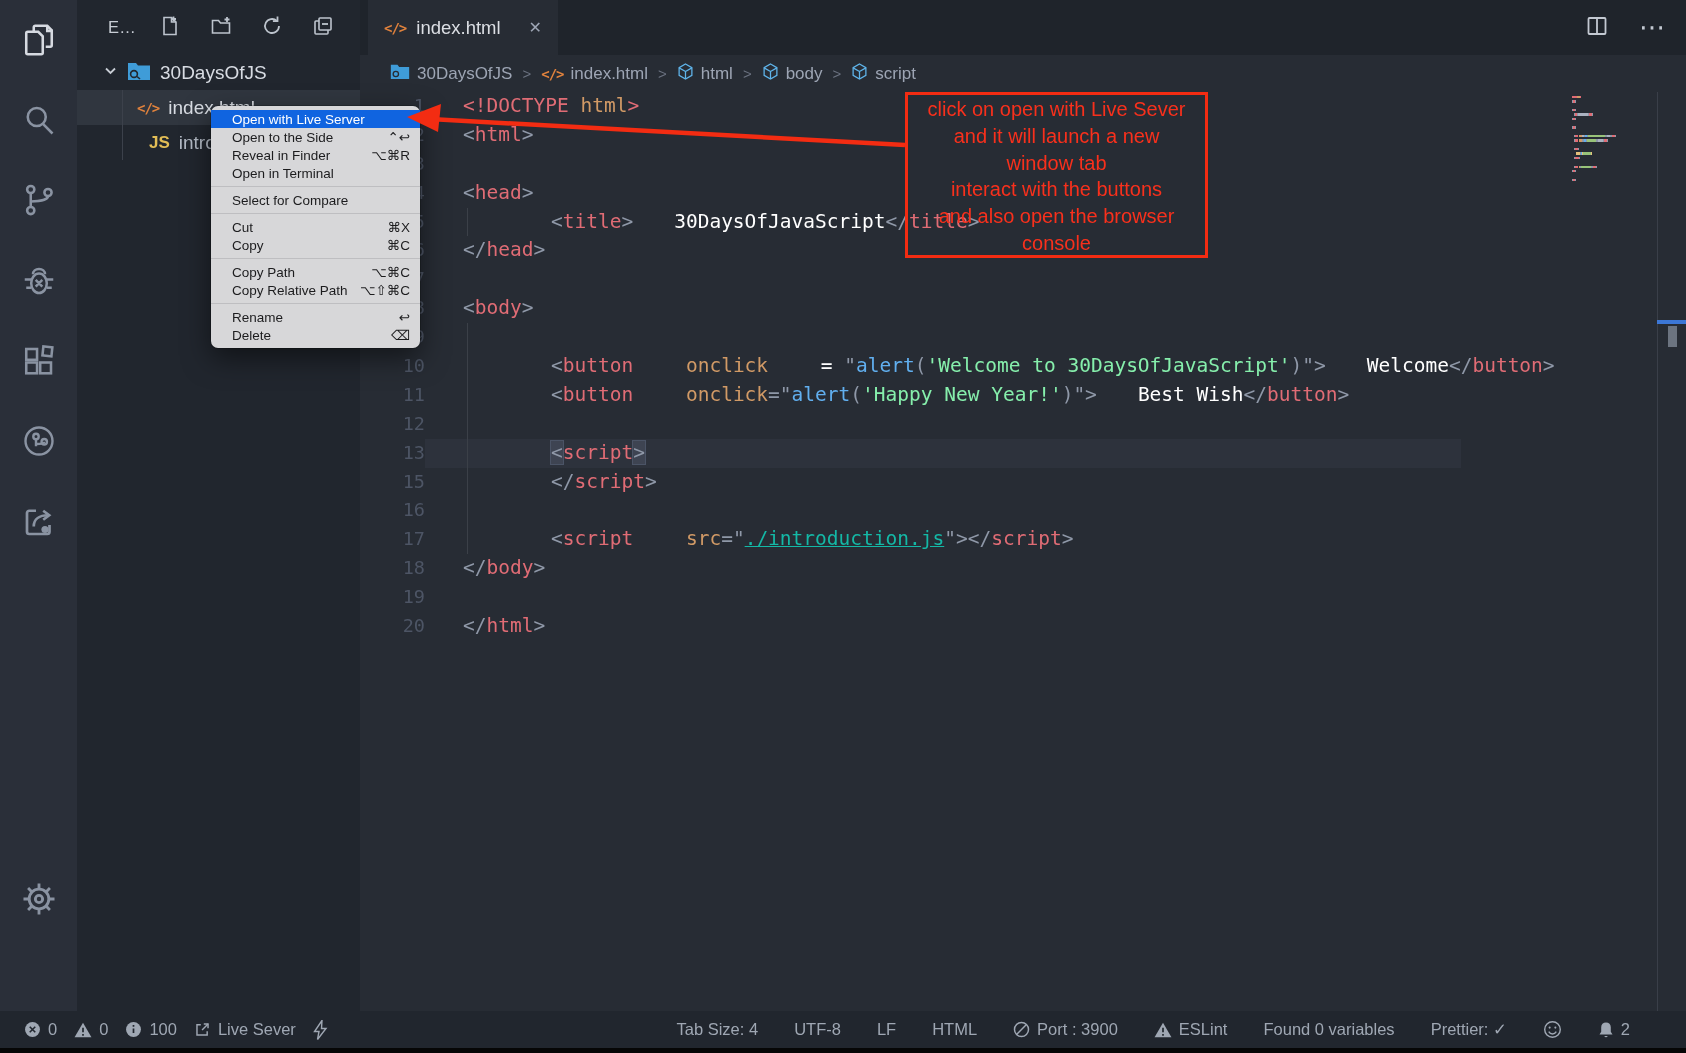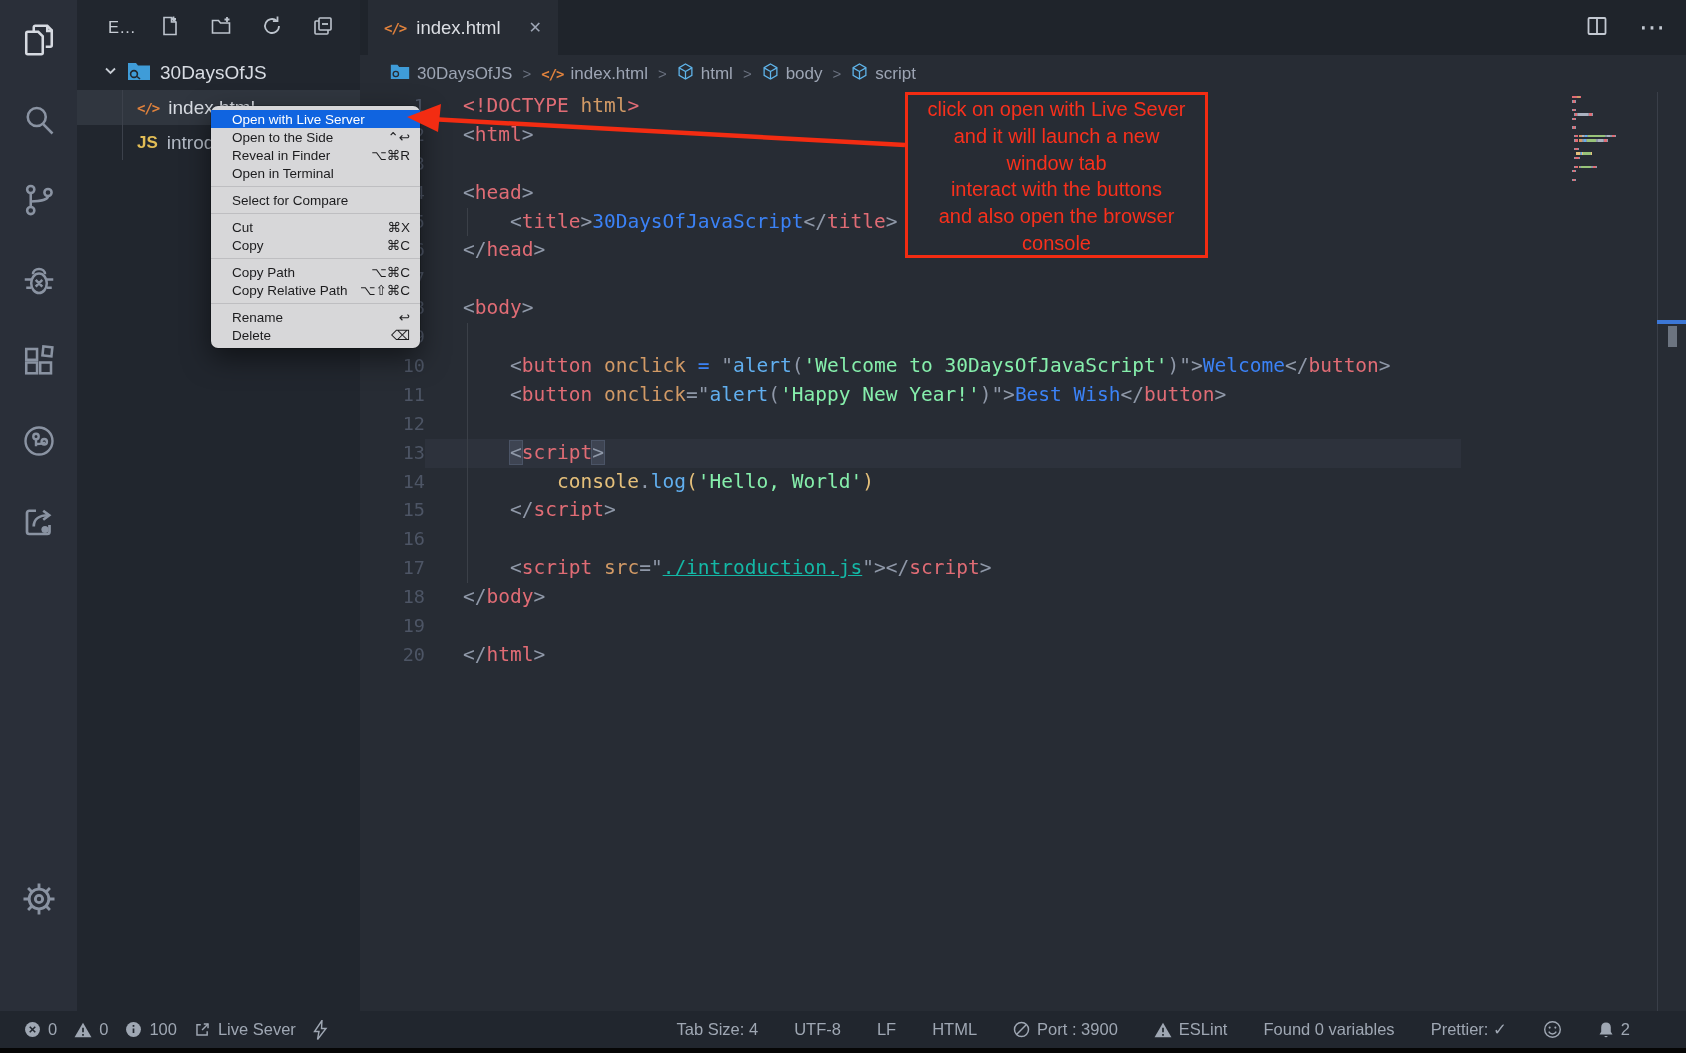--- a/index.html
+++ b/index.html
@@ -19,42 +19,42 @@
   .sb-actions { margin-left:auto; display:flex; gap:29px; align-items:center; }
   .sb-actions svg { stroke:#bdc4cd; }
   .tree-row { position:relative; height:35px; display:flex; align-items:center; }
   .tree-row.root { padding-left:26px; gap:9px; }
   .tree-row.file { padding-left:60px; gap:9px; }
   .tree-row.selected { background:#30363f; }
   .tree-row.file::before { content:""; position:absolute; left:45px; top:0; bottom:0; width:1px; background:#3c414b; }
   .tree-label { color:#d8dce3; font-size:19px; white-space:nowrap; }
   .tree-label.dim { color:#b4bbc6; }
   .ic-html { color:#e0823d; font-family:"DejaVu Sans Mono",monospace; font-weight:bold; font-size:14px; letter-spacing:-1px; }
-  .ic-js { color:#e2bd56; font-weight:bold; font-size:17px; font-family:"Liberation Sans",sans-serif; }
+  .ic-js { color:#e2bd56; font-weight:bold; font-size:17px; font-family:"Liberation Sans",sans-serif;margin-left:12px; }
 
   
   .tabbar { position:absolute; left:360px; top:0; width:1326px; height:55px; background:#1f242b; z-index:4; }
   .tab { position:absolute; left:8px; top:0; height:55px; width:190px; background:#272c34; display:flex; align-items:center; padding:0 16px; gap:10px; }
   .tab-label { color:#dcdfe4; font-size:18.5px; }
   .tab-close { margin-left:auto; color:#9da5b4; font-size:16px; }
   .editor-actions { position:absolute; right:20px; top:0; height:55px; display:flex; align-items:center; gap:30px; color:#c3c9d2; }
   .ellipsis { font-size:26px; letter-spacing:1px; color:#c3c9d2; }
 
   .breadcrumbs { position:absolute; left:360px; top:55px; width:1326px; height:37px; background:#272c34; display:flex; align-items:center; padding-left:30px; gap:9px; font-size:17px; color:#9da5b4; z-index:4; }
   .bc-item { display:flex; align-items:center; gap:7px; }
   .bc-sep { color:#6b7280; font-size:15px; padding:0 1px; }
 
   
   .codearea { position:absolute; left:360px; top:92px; right:0; bottom:42px; background:#272c34; z-index:3; }
   .line { position:relative; height:28.9px; line-height:28.9px; display:flex; font-family:"DejaVu Sans Mono",monospace; font-size:19.5px; white-space:pre; }
   .ln { position:relative; width:65px; flex:none; text-align:right; color:#4d5565; font-size:18.5px; z-index:2; }
   .codetext { position:relative; padding-left:38px; z-index:2; }
   .indent-guide { position:absolute; left:107px; top:0; bottom:0; width:1px; background:#3b4048; z-index:1; }
   .curbg { position:absolute; left:65px; top:0; bottom:0; width:1036px; background:#2d323c; z-index:0; }
-  .tk-p { color:#8f98a8; } .tk-w { color:#3b82f6; } .tk-t { color:#e06c75; }
+  .tk-p { color:#8f98a8; } .tk-w { color:#ffffff;margin-left:41px; } .tk-t { color:#e06c75; }
   .tk-a { color:#d19a66; } .tk-s { color:#86efac; } .tk-f { color:#61afef; }
   .tk-y { color:#e5c07b; } .tk-lk { color:#14b8a6; text-decoration:underline; }
   .hlbox { background:#3e4452; box-shadow:0 0 0 1px #4b5466; }
 
   
   .minimap { position:absolute; left:1212px; top:4px; width:86px; z-index:2; }
   .mmline { height:4.35px; display:flex; }
   .mmtk { height:2.3px; display:block; }
   .tk-bg-t{background:#e06c75}.tk-bg-a{background:#d19a66}.tk-bg-s{background:#98c379}
   .tk-bg-f{background:#61afef}.tk-bg-y{background:#e5c07b}.tk-bg-p{background:#8f98a8}
@@ -94,21 +94,20 @@
         <div class="line"><div class="ln">4</div><div class="codetext"><span class="tk-p">&lt;</span><span class="tk-t">head</span><span class="tk-p">&gt;</span></div></div>
         <div class="line"><div class="indent-guide"></div><div class="ln">5</div><div class="codetext"><span class="tk-w">    </span><span class="tk-p">&lt;</span><span class="tk-t">title</span><span class="tk-p">&gt;</span><span class="tk-w">30DaysOfJavaScript</span><span class="tk-p">&lt;/</span><span class="tk-t">title</span><span class="tk-p">&gt;</span></div></div>
         <div class="line"><div class="ln">6</div><div class="codetext"><span class="tk-p">&lt;/</span><span class="tk-t">head</span><span class="tk-p">&gt;</span></div></div>
         <div class="line"><div class="ln">7</div><div class="codetext"></div></div>
         <div class="line"><div class="ln">8</div><div class="codetext"><span class="tk-p">&lt;</span><span class="tk-t">body</span><span class="tk-p">&gt;</span></div></div>
         <div class="line"><div class="indent-guide"></div><div class="ln">9</div><div class="codetext"></div></div>
         <div class="line"><div class="indent-guide"></div><div class="ln">10</div><div class="codetext"><span class="tk-w">    </span><span class="tk-p">&lt;</span><span class="tk-t">button</span><span class="tk-w"> </span><span class="tk-a">onclick</span><span class="tk-w"> = </span><span class="tk-p">"</span><span class="tk-f">alert</span><span class="tk-p">(</span><span class="tk-s">'Welcome to 30DaysOfJavaScript'</span><span class="tk-p">)"&gt;</span><span class="tk-w">Welcome</span><span class="tk-p">&lt;/</span><span class="tk-t">button</span><span class="tk-p">&gt;</span></div></div>
         <div class="line"><div class="indent-guide"></div><div class="ln">11</div><div class="codetext"><span class="tk-w">    </span><span class="tk-p">&lt;</span><span class="tk-t">button</span><span class="tk-w"> </span><span class="tk-a">onclick</span><span class="tk-p">="</span><span class="tk-f">alert</span><span class="tk-p">(</span><span class="tk-s">'Happy New Year!'</span><span class="tk-p">)"&gt;</span><span class="tk-w">Best Wish</span><span class="tk-p">&lt;/</span><span class="tk-t">button</span><span class="tk-p">&gt;</span></div></div>
         <div class="line"><div class="indent-guide"></div><div class="ln">12</div><div class="codetext"></div></div>
         <div class="line"><div class="curbg"></div><div class="indent-guide"></div><div class="ln">13</div><div class="codetext"><span class="tk-w">    </span><span class="tk-p hlbox">&lt;</span><span class="tk-t">script</span><span class="tk-p hlbox">&gt;</span></div></div>
-        <div class="line"><div class="indent-guide"></div><div class="ln">14</div><div class="codetext"><span class="tk-w">        </span><span class="tk-y">console</span><span class="tk-p">.</span><span class="tk-f">log</span><span class="tk-y">(</span><span class="tk-s">'Hello, World'</span><span class="tk-y">)</span></div></div>
         <div class="line"><div class="indent-guide"></div><div class="ln">15</div><div class="codetext"><span class="tk-w">    </span><span class="tk-p">&lt;/</span><span class="tk-t">script</span><span class="tk-p">&gt;</span></div></div>
         <div class="line"><div class="indent-guide"></div><div class="ln">16</div><div class="codetext"></div></div>
         <div class="line"><div class="indent-guide"></div><div class="ln">17</div><div class="codetext"><span class="tk-w">    </span><span class="tk-p">&lt;</span><span class="tk-t">script</span><span class="tk-w"> </span><span class="tk-a">src</span><span class="tk-p">="</span><span class="tk-lk">./introduction.js</span><span class="tk-p">"&gt;</span><span class="tk-p">&lt;/</span><span class="tk-t">script</span><span class="tk-p">&gt;</span></div></div>
         <div class="line"><div class="ln">18</div><div class="codetext"><span class="tk-p">&lt;/</span><span class="tk-t">body</span><span class="tk-p">&gt;</span></div></div>
         <div class="line"><div class="ln">19</div><div class="codetext"></div></div>
         <div class="line"><div class="ln">20</div><div class="codetext"><span class="tk-p">&lt;/</span><span class="tk-t">html</span><span class="tk-p">&gt;</span></div></div>
       </div>
     <div class="minimap">
         <div class="mmline">
           <span class="mmtk tk-bg-t" style="width: 4.95px;"></span>

